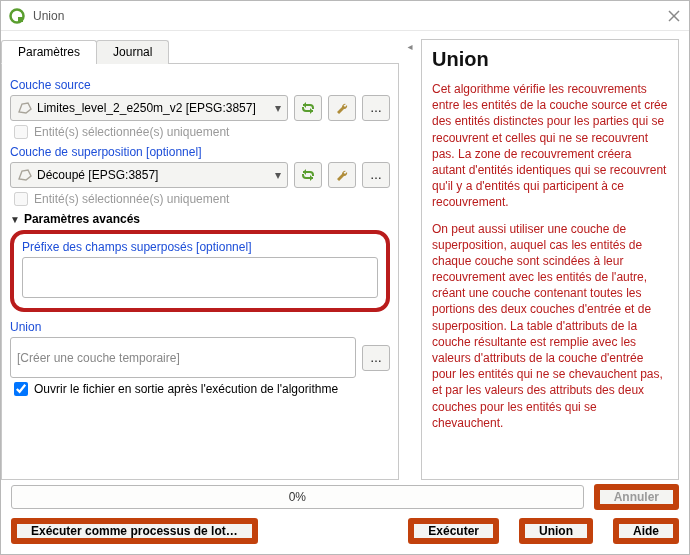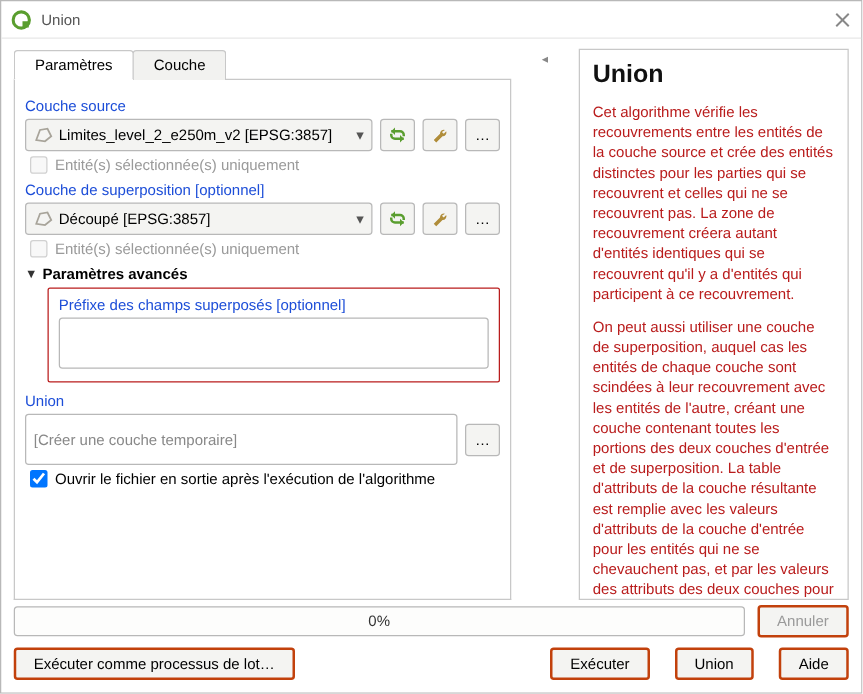--- a/index.html
+++ b/index.html
@@ -2,21 +2,21 @@
 <html><head>
 <meta charset="utf-8">
 <style>
   * { box-sizing: border-box; font-family: "Segoe UI", Tahoma, sans-serif; font-size: 12px; }
   body { margin: 0; padding: 0; background: #fff; }
   .window { width: 690px; height: 555px; border: 1px solid #b8b8b8; background: #fff; display: flex; flex-direction: column; }
   .titlebar { height: 30px; display: flex; align-items: center; padding: 0 8px; border-bottom: 1px solid #e8e8e8; }
   .titlebar .logo { width: 16px; height: 16px; margin-right: 8px; }
   .titlebar .title { flex: 1; color: #555; }
   .titlebar .close { width: 14px; height: 14px; color: #888; cursor: pointer; }
-  .body { flex: 1; display: flex; padding: 8px 10px 4px 10px; gap: 22px; overflow: hidden; }
+  .body { flex: 1; display: flex; padding: 8px 10px 4px 0; gap: 6px; overflow: hidden; }
   .left-pane { flex: 0 0 398px; display: flex; flex-direction: column; border: 0; }
   .right-pane { flex: 1; border: 1px solid #c8c8c8; padding: 8px 10px; overflow-y: auto; }
   .collapse-handle { width: 10px; display:flex; align-items:flex-start; justify-content:center; color:#888; cursor:pointer; font-size:10px; padding-top:2px;}
   .tabs { display: flex; border-bottom: 1px solid #c8c8c8; }
   .tab { padding: 4px 16px; border: 1px solid #c8c8c8; border-bottom: none; background: #f2f2f0; margin-right: -1px; cursor: pointer; position: relative; top: 1px; border-radius: 3px 3px 0 0;}
   .tab.active { background: #fff; border-bottom: 1px solid #fff; }
   .tab-content { flex: 1; border: 1px solid #c8c8c8; border-top: none; padding: 8px 8px; overflow-y: auto; }
   .field-label { color: #1d4ed8; margin: 6px 0 3px 0; display:block;}
   .row { display: flex; align-items: center; gap: 6px; margin-bottom: 4px;}
   .combo { flex: 1; position: relative; border-radius: 10px; }
@@ -24,29 +24,29 @@
   .combo-box .cicon { width: 16px; height: 14px; margin-right: 4px; flex-shrink:0;}
   .combo-box .ctext { flex: 1; white-space: nowrap; overflow: hidden; text-overflow: ellipsis; }
   .combo-box .carrow { color:#555; margin-left:4px;}
   .sqbtn { width: 28px; height: 26px; border: 1px solid #b8b8b8; border-radius: 3px; background: #f4f4f2; display: flex; align-items: center; justify-content: center; cursor: pointer; flex-shrink:0;}
   .check-row { display: flex; align-items: flex-end; gap: 6px; margin: 4px 0 6px 4px;}
   .check-row.disabled { color:#9a9a9a; }
   .check-row input[type=checkbox] { width:14px; height:14px; margin:0;}
   .adv-header { display:flex; align-items:center; gap:4px; margin: 6px 0 4px 0; cursor:pointer;}
   .adv-header .tri { font-size:10px; color:#333;}
   .adv-header .lbl { font-weight:bold; }
-  .adv-box { border:1px solid #b91c1c; padding:6px 8px 10px 8px; margin-bottom:8px; border-radius:2px;margin-left:18px;}
+  .adv-box { border:4px solid #b91c1c; padding:6px 8px 10px 8px; margin-bottom:8px; border-radius:14px;}
   .textin { width:100%; height:41px; border:1px solid #b8b8b8; border-radius:3px; padding:0 6px; background:#fff;}
   .textin.placeholder { color:#9a9a9a;}
   .help-title { font-size:20px; font-weight:bold; color:#111; margin-bottom:10px;}
   .help-body p { margin:0 0 10px 0; color:#b91c1c; line-height:1.35;}
   .bottom { padding: 0 10px 10px 10px; }
   .progress-row { display:flex; align-items:center; gap:10px; margin-bottom:8px;}
   .progress { flex:1; height:24px; border:1px solid #b8b8b8; border-radius:3px; background:#fdfdfc; display:flex; align-items:center; justify-content:center; color:#333;}
-  .btn { height:26px; padding:0 14px; border:2px solid #c2410c; border-radius:3px; background:#f4f4f2; cursor:pointer; display:inline-flex; align-items:center; justify-content:center;}
+  .btn { height:26px; padding:0 14px; border:6px solid #c2410c; border-radius:3px; background:#f4f4f2; cursor:pointer; display:inline-flex; align-items:center; justify-content:center;font-weight:bold;}
   .btn.disabled { color:#9a9a9a; cursor:default;}
   .button-row { display:flex; align-items:center; gap:20px;}
   .button-row .spacer { flex:1;}
 </style>
 </head>
 <body>
 
 <div class="window">
 
   <div class="titlebar">
@@ -59,21 +59,21 @@
       <line x1="2" y1="2" x2="12" y2="12" stroke="#888" stroke-width="1.5"></line>
       <line x1="12" y1="2" x2="2" y2="12" stroke="#888" stroke-width="1.5"></line>
     </svg>
   </div>
 
   <div class="body">
 
     <div class="left-pane">
       <div class="tabs">
         <div class="tab active">Paramètres</div>
-        <div class="tab">Couche</div>
+        <div class="tab">Journal</div>
       </div>
       <div class="tab-content">
 
         <span class="field-label">Couche source</span>
         <div class="row">
           <div class="combo">
             <div class="combo-box">
               <svg class="cicon" viewBox="0 0 16 14">
                   <polygon points="2,11 5,3 11,2 14,8 9,12" fill="none" stroke="#a8a49a" stroke-width="1.4"></polygon>
                 </svg>

